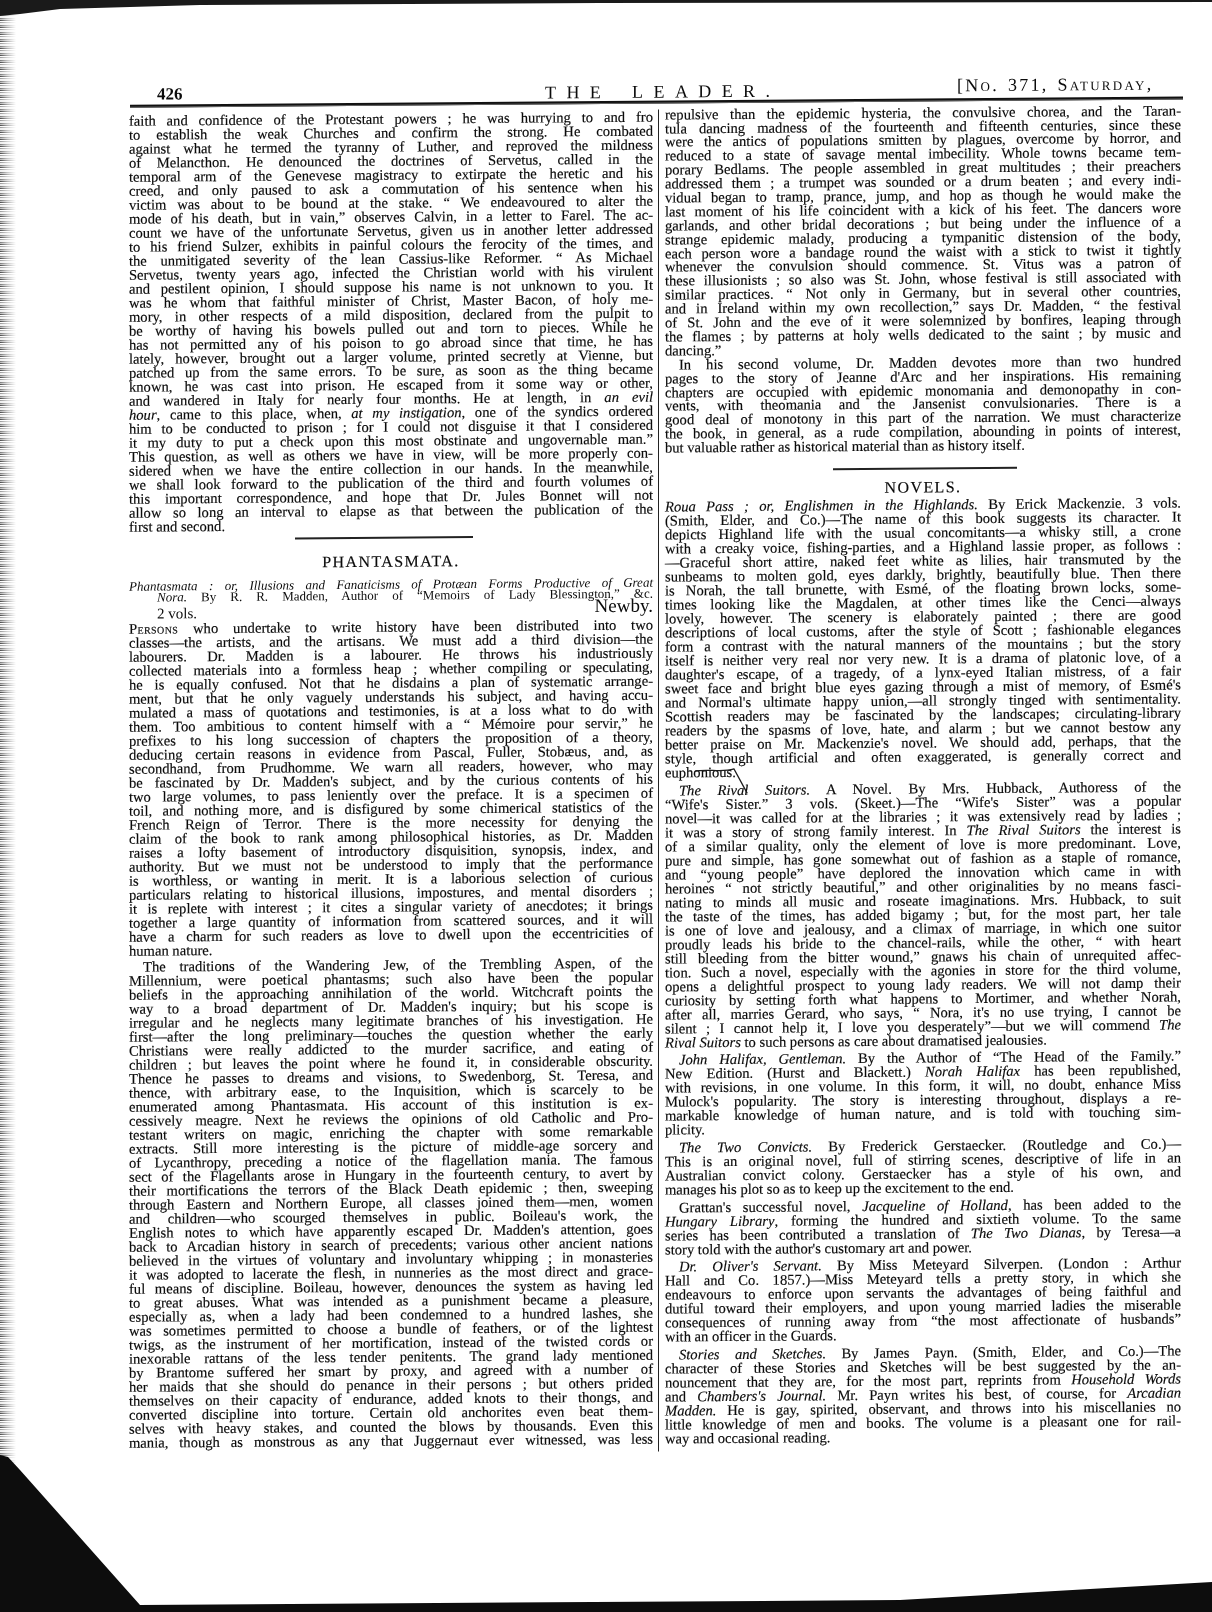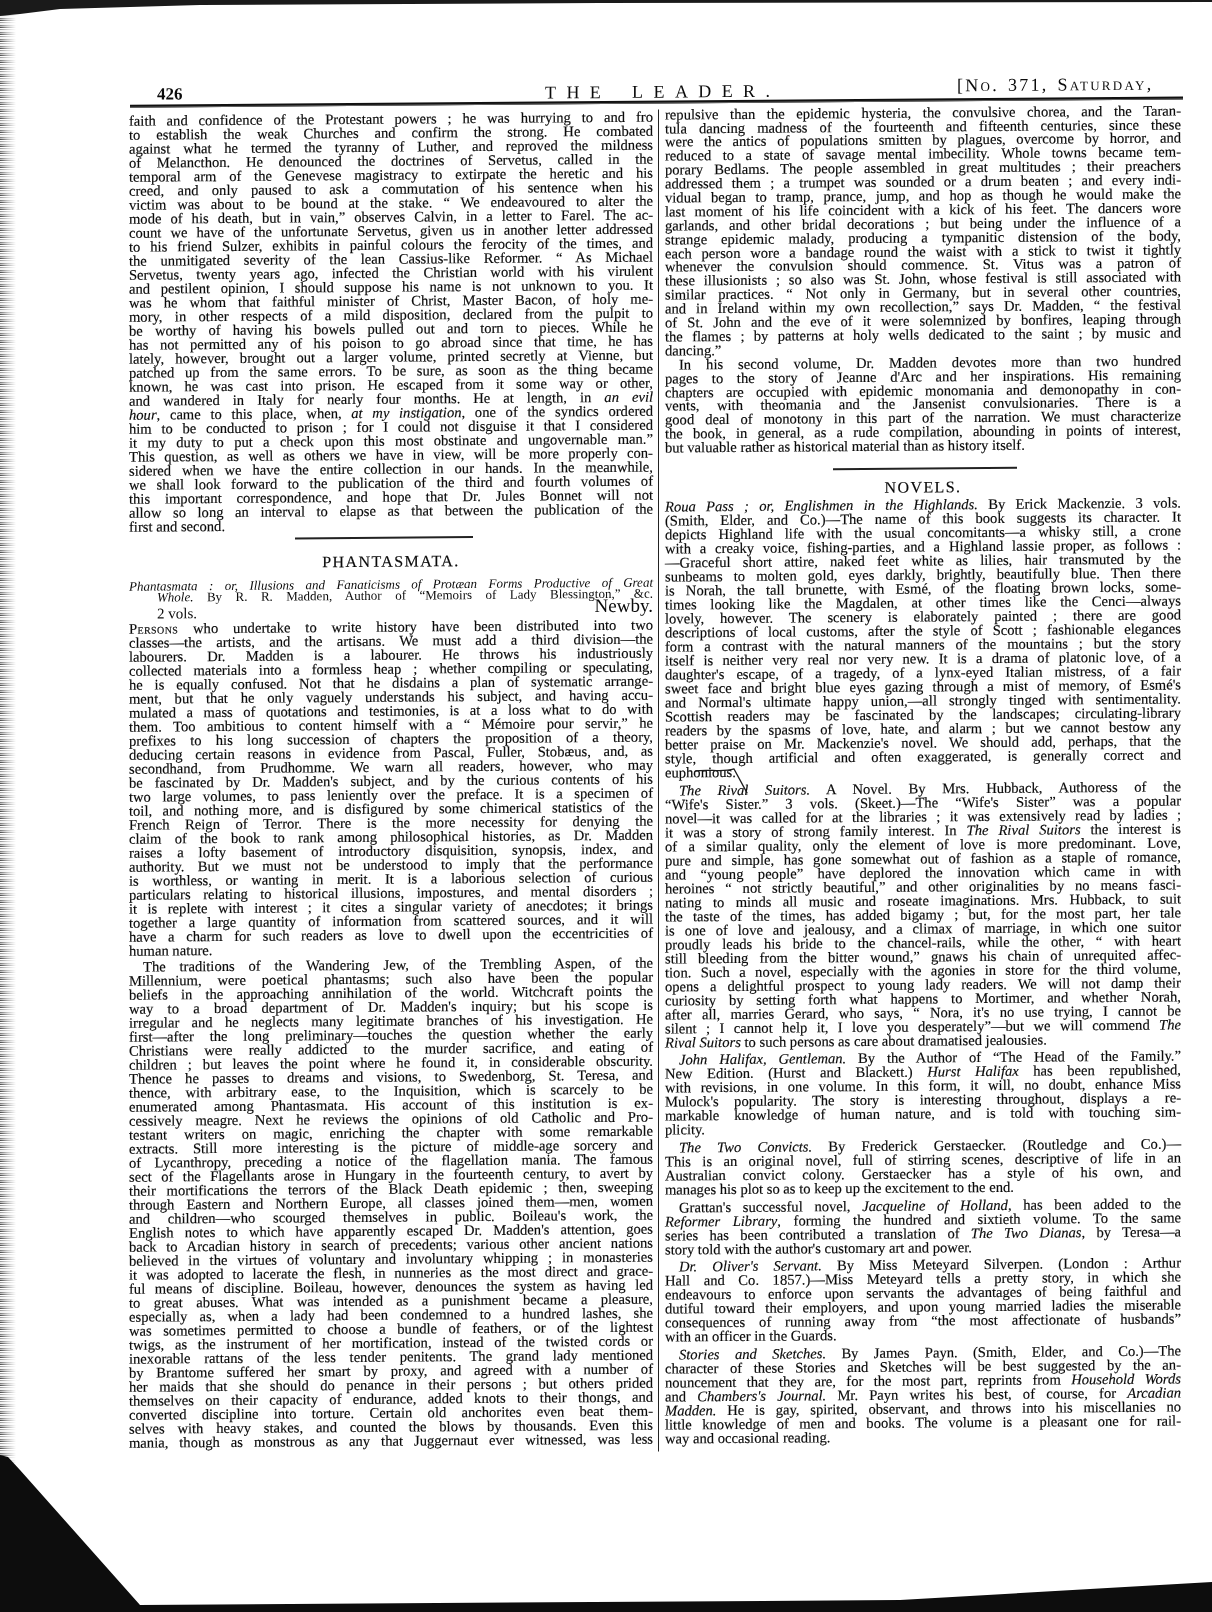--- a/index.html
+++ b/index.html
@@ -112,21 +112,21 @@
             <div class="line">this important correspondence, and hope that Dr. Jules Bonnet will not</div>
             <div class="line">allow so long an interval to elapse as that between the publication of the</div>
             <div class="line last">first and second.</div>
           </div>
       </div>
 
       <div class="rule" style="left:166px; top:535px; width:178px;"></div>
       <h2 class="sec-head" style="top:552px;">PHANTASMATA.</h2>
 
       <div class="cite cite1"><span class="em">Phantasmata : or, Illusions and Fanaticisms of Protæan Forms Productive of Great</span></div>
-      <div class="cite cite2"><span class="em">Whole.</span> <span>By R. R. Madden, Author of “Memoirs of Lady Blessington,” &amp;c.</span></div>
+      <div class="cite cite2"><span class="em">Nora.</span> <span>By R. R. Madden, Author of “Memoirs of Lady Blessington,” &amp;c.</span></div>
       <div class="cite-pub">Newby.</div>
       <div class="cite-vols">2 vols.</div>
 
       <div class="block gap2" style="top:618.3px;">
         <div class="para">
             <div class="line"><span class="sc">Persons</span><span> who undertake to write history have been distributed into two</span></div>
             <div class="line">classes—the artists, and the artisans. We must add a third division—the</div>
             <div class="line">labourers. Dr. Madden is a labourer. He throws his industriously</div>
             <div class="line">collected materials into a formless heap ; whether compiling or speculating,</div>
             <div class="line">he is equally confused. Not that he disdains a plan of systematic arrange-</div>
@@ -265,35 +265,35 @@
             <div class="line">still bleeding from the bitter wound,” gnaws his chain of unrequited affec-</div>
             <div class="line">tion. Such a novel, especially with the agonies in store for the third volume,</div>
             <div class="line">opens a delightful prospect to young lady readers. We will not damp their</div>
             <div class="line">curiosity by setting forth what happens to Mortimer, and whether Norah,</div>
             <div class="line">after all, marries Gerard, who says, “ Nora, it's no use trying, I cannot be</div>
             <div class="line"><span>silent ; I cannot help it, I love you desperately”—but we will commend </span><span class="em">The</span></div>
             <div class="line last"><span class="em">Rival Suitors</span><span> to such persons as care about dramatised jealousies.</span></div>
           </div>
         <div class="para indent">
             <div class="line"><span class="em">John Halifax, Gentleman.</span><span> By the Author of “The Head of the Family.”</span></div>
-            <div class="line"><span>New Edition. (Hurst and Blackett.) </span><span class="em">Hurst Halifax</span><span> has been republished,</span></div>
+            <div class="line"><span>New Edition. (Hurst and Blackett.) </span><span class="em">Norah Halifax</span><span> has been republished,</span></div>
             <div class="line">with revisions, in one volume. In this form, it will, no doubt, enhance Miss</div>
             <div class="line">Mulock's popularity. The story is interesting throughout, displays a re-</div>
             <div class="line">markable knowledge of human nature, and is told with touching sim-</div>
             <div class="line last">plicity.</div>
           </div>
         <div class="para indent">
             <div class="line"><span class="em">The Two Convicts.</span><span> By Frederick Gerstaecker. (Routledge and Co.)—</span></div>
             <div class="line">This is an original novel, full of stirring scenes, descriptive of life in an</div>
             <div class="line">Australian convict colony. Gerstaecker has a style of his own, and</div>
             <div class="line last">manages his plot so as to keep up the excitement to the end.</div>
           </div>
         <div class="para indent">
             <div class="line"><span>Grattan's successful novel, </span><span class="em">Jacqueline of Holland</span><span>, has been added to the</span></div>
-            <div class="line"><span class="em">Reformer Library</span><span>, forming the hundred and sixtieth volume. To the same</span></div>
+            <div class="line"><span class="em">Hungary Library</span><span>, forming the hundred and sixtieth volume. To the same</span></div>
             <div class="line"><span>series has been contributed a translation of </span><span class="em">The Two Dianas</span><span>, by Teresa—a</span></div>
             <div class="line last">story told with the author's customary art and power.</div>
           </div>
         <div class="para indent">
             <div class="line"><span class="em">Dr. Oliver's Servant.</span><span> By Miss Meteyard Silverpen. (London : Arthur</span></div>
             <div class="line">Hall and Co. 1857.)—Miss Meteyard tells a pretty story, in which she</div>
             <div class="line">endeavours to enforce upon servants the advantages of being faithful and</div>
             <div class="line">dutiful toward their employers, and upon young married ladies the miserable</div>
             <div class="line">consequences of running away from “the most affectionate of husbands”</div>
             <div class="line last">with an officer in the Guards.</div>

